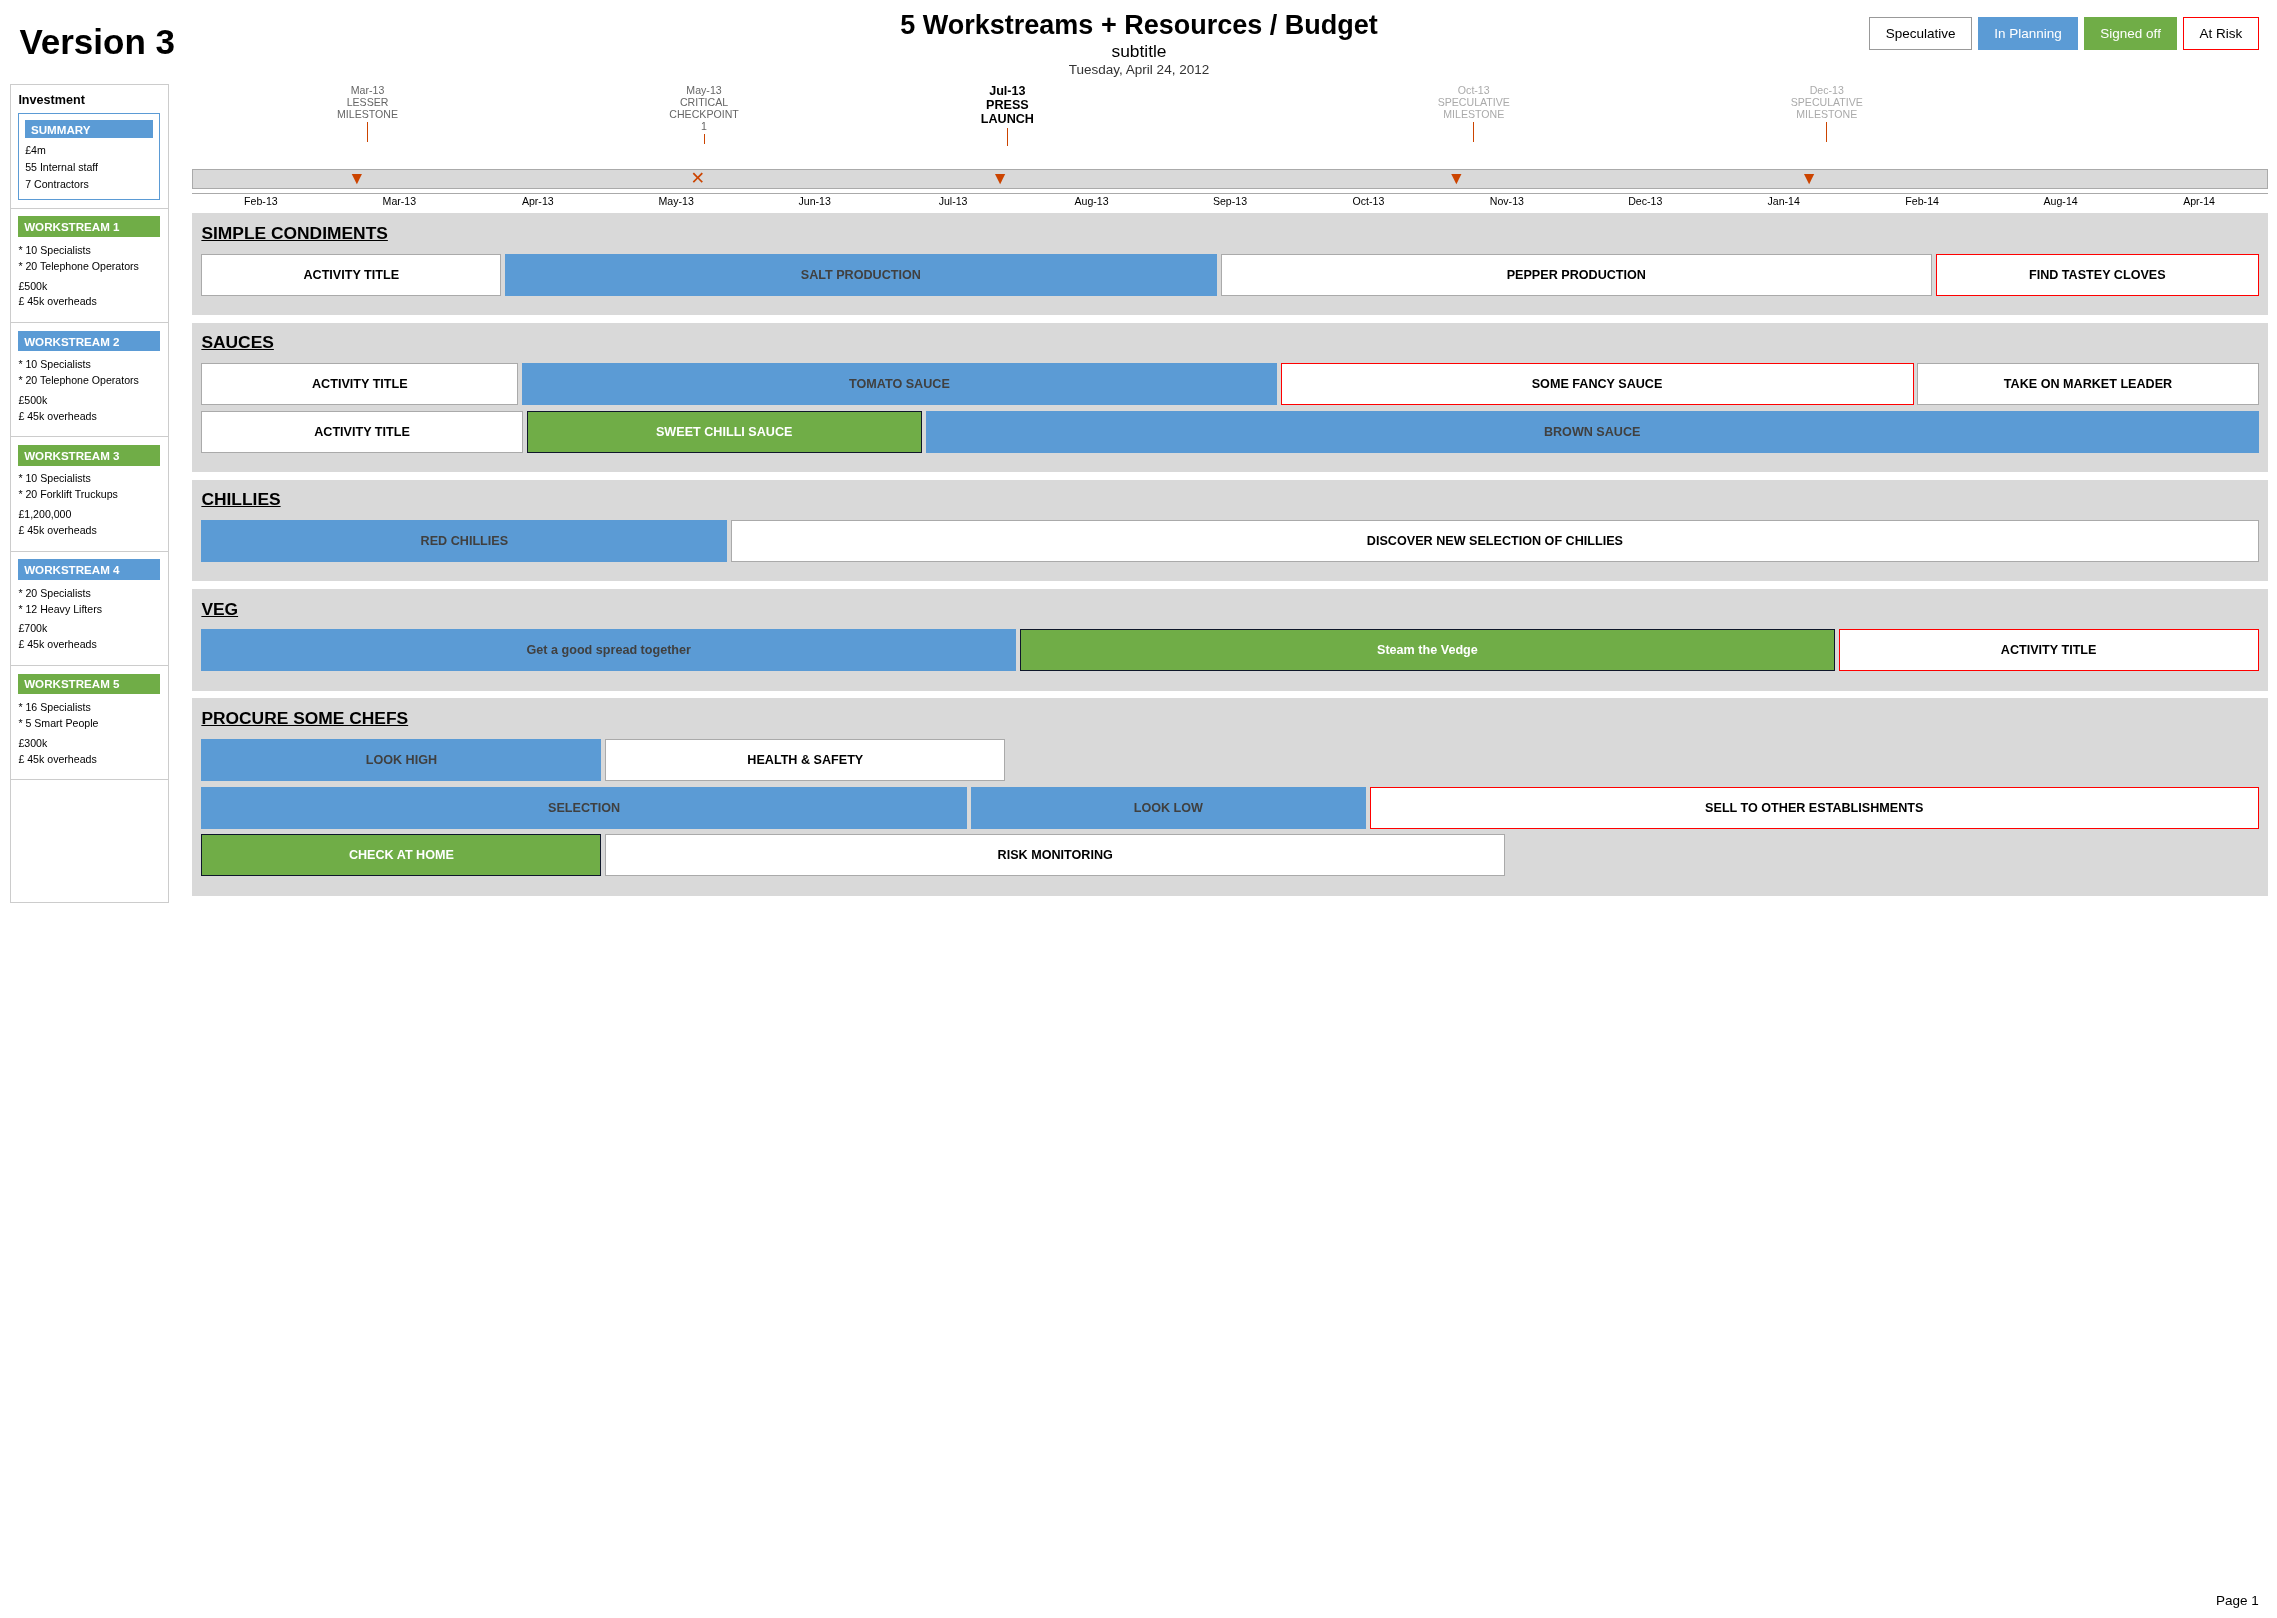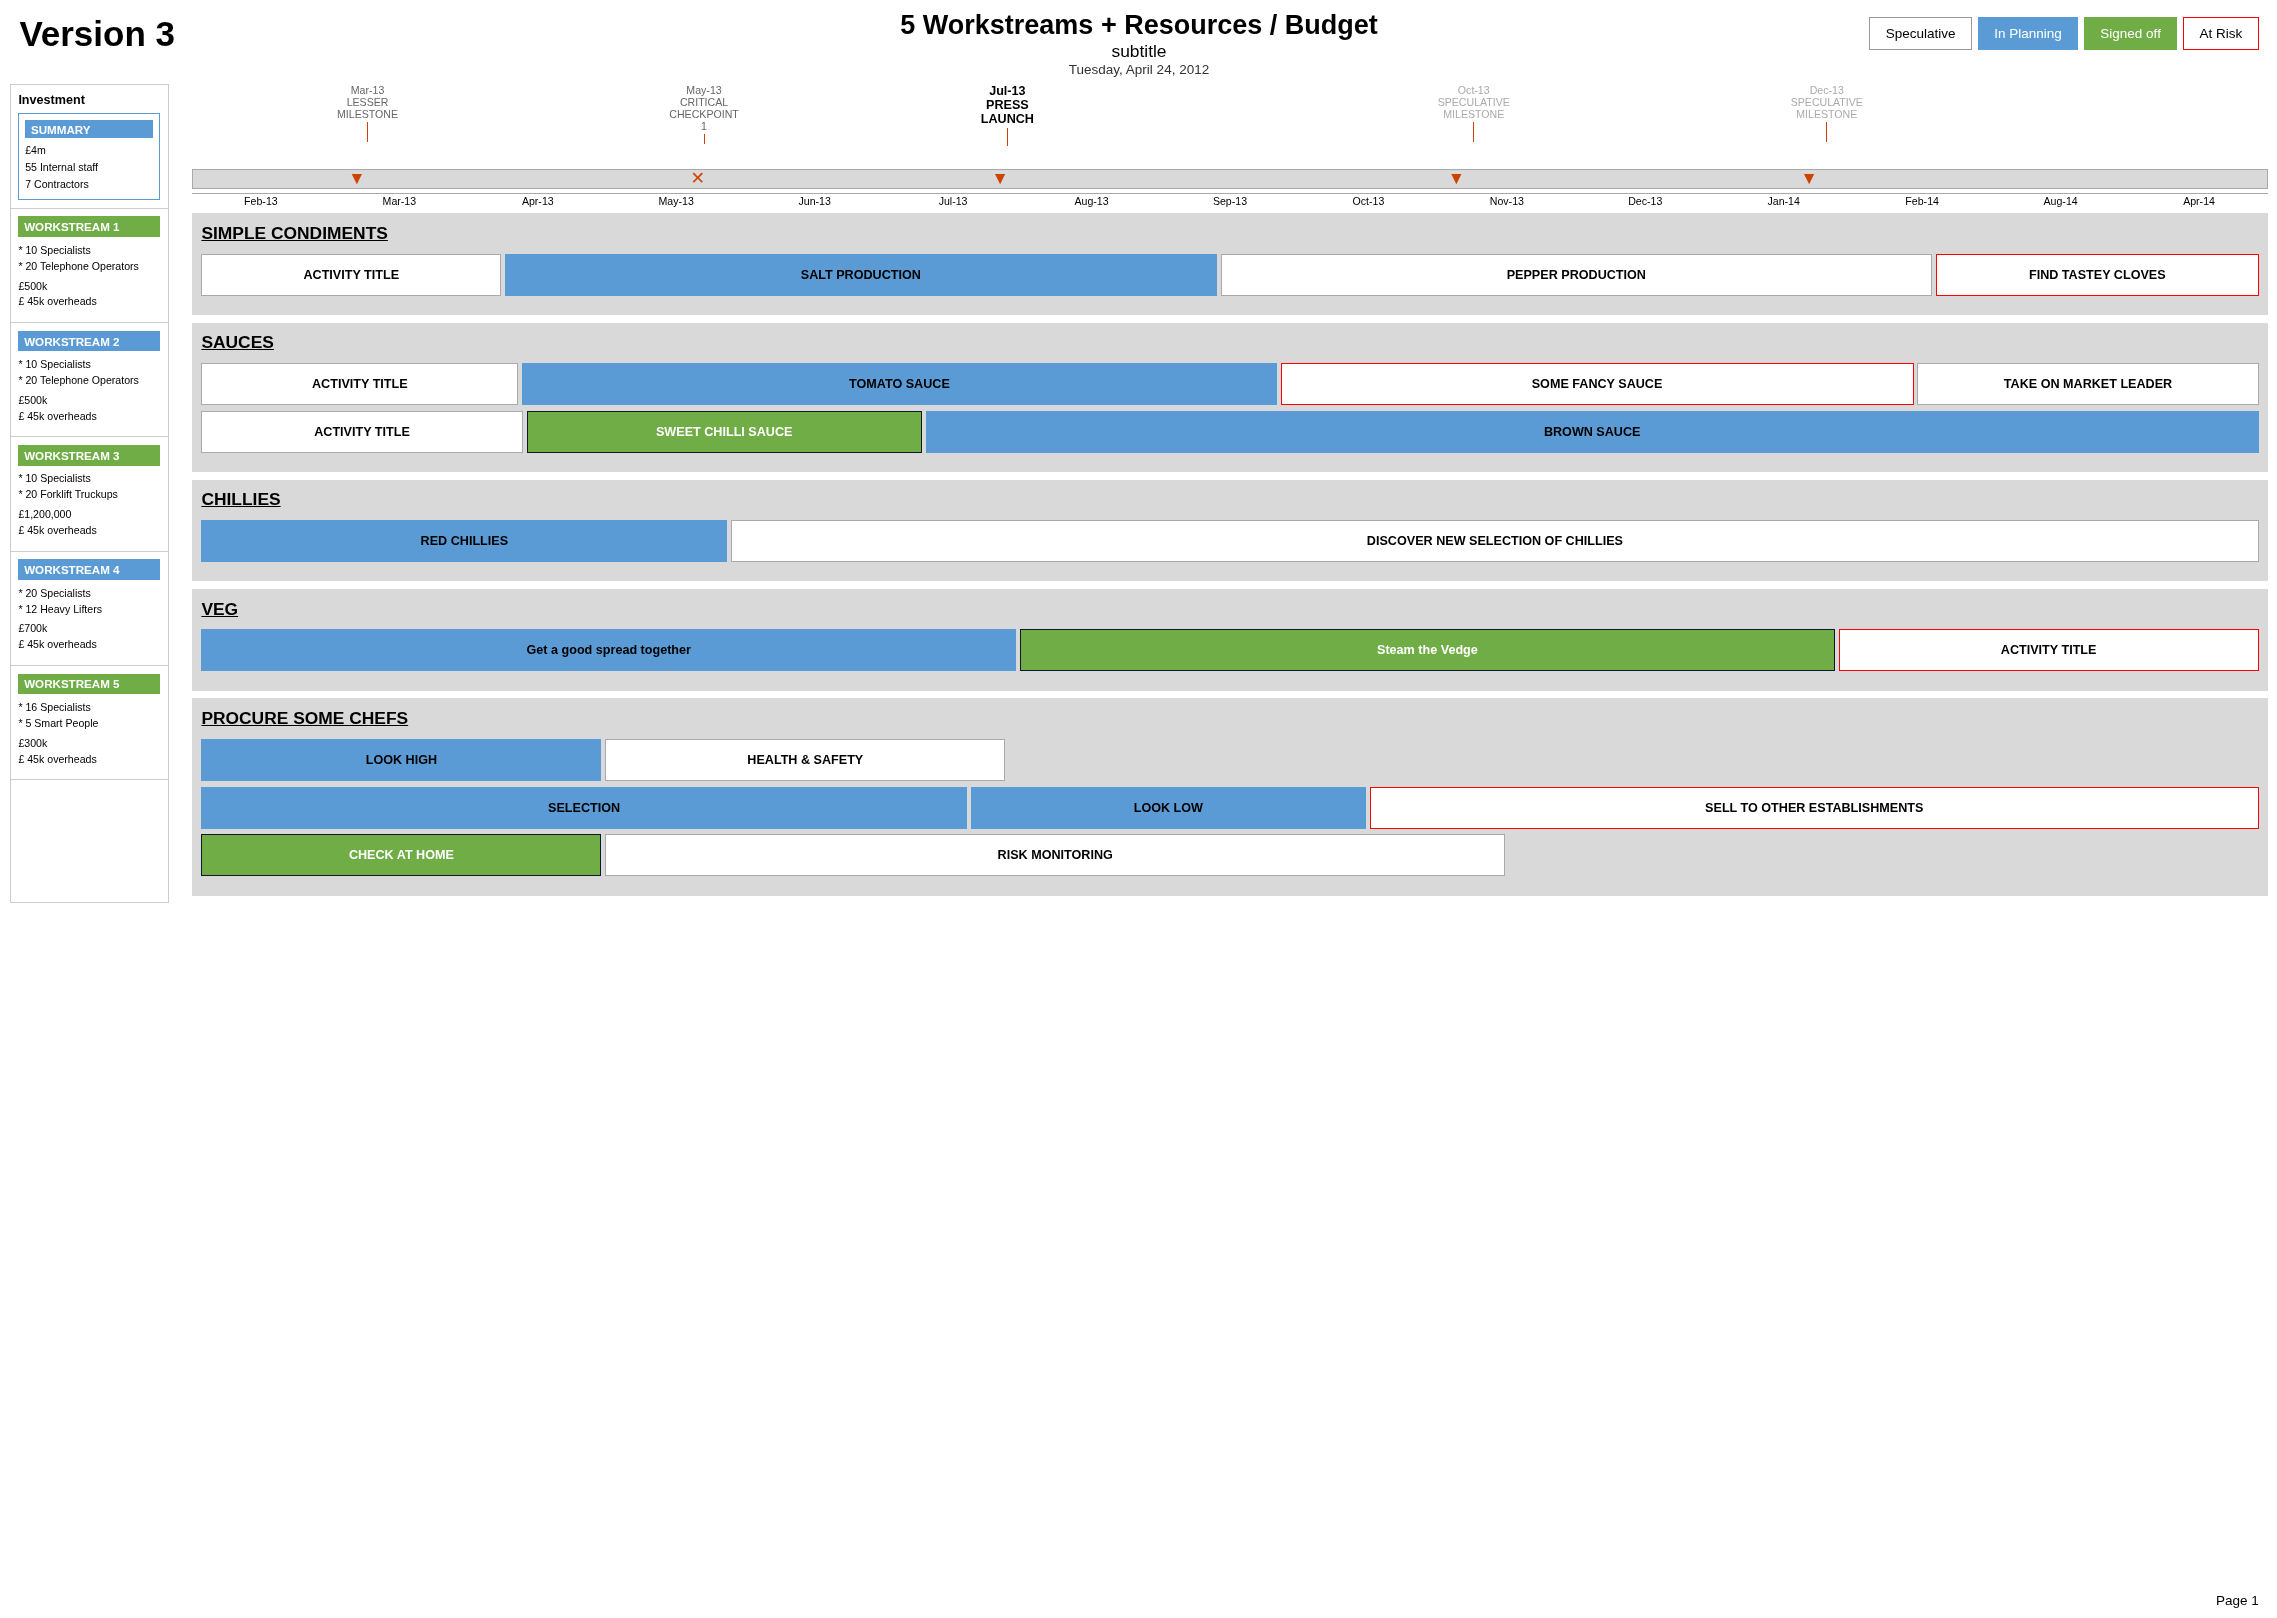--- a/index.html
+++ b/index.html
@@ -5,21 +5,21 @@
     * { box-sizing: border-box; margin: 0; padding: 0; }
     body { font-family: Arial, sans-serif; background: #fff; font-size: 11.6px; }
 
     .page { width: 2278px; min-height: 1618px; background: #fff; position: relative; padding: 9.7px; }
 
     
     .header { text-align: center; margin-bottom: 7.7px; position: relative; }
     .header-title { font-size: 27px; font-weight: bold; }
     .header-subtitle { font-size: 17.4px; }
     .header-date { font-size: 13.5px; color: #333; }
-    .version-label { position: absolute; left: 9.7px; top: 4px; font-size: 35px; font-weight: bold; }
+    .version-label { position: absolute; left: 9.7px; top: 12px; font-size: 35px; font-weight: bold; }
 
     
     .legend { position: absolute; right: 9.7px; top: 7.7px; display: flex; gap: 5.8px; }
     .legend-btn { padding: 7.7px 15.4px; border: 1px solid #999; font-size: 13.5px; background: #fff; cursor: pointer; }
     .legend-btn.speculative { background: #fff; border: 1px solid #999; }
     .legend-btn.in-planning { background: #5b9bd5; color: #fff; border: 1px solid #5b9bd5; }
     .legend-btn.signed-off { background: #70ad47; color: #fff; border: 1px solid #70ad47; }
     .legend-btn.at-risk { background: #fff; border: 1.9px solid #ff0000; color: #000; }
 
     
@@ -42,21 +42,21 @@
 
     
     .ws-row { background: #d9d9d9; margin-bottom: 7.7px; padding: 9.7px 9.7px 13.5px; }
     .ws-row-title { font-size: 17.4px; font-weight: bold; margin-bottom: 9.7px; text-decoration: underline; }
 
     
     .gantt-row { display: flex; gap: 3.9px; margin-bottom: 5.8px; align-items: stretch; }
 
     
     .gantt-bar { padding: 7.7px 11.6px; text-align: center; font-size: 12.6px; font-weight: bold; display: flex; align-items: center; justify-content: center; min-height: 42px; }
-    .bar-blue { background: #5b9bd5; color: #000000; border: 1px solid #5b9bd5; text-align: center; }
+    .bar-blue { background: #5b9bd5; color: #404040; border: 1px solid #5b9bd5; text-align: center; }
     .bar-white { background: #fff; color: #000; border: 1px solid #aaa; }
     .bar-green { background: #70ad47; color: #fff; border: 1px solid #0f172a; }
     .bar-at-risk { background: #fff; color: #000; border: 1.9px solid #ff0000; }
 
     
     .page-num { position: absolute; bottom: 9.7px; right: 19.3px; font-size: 13.5px; }
   </style>
 </head>
 <body>
 

